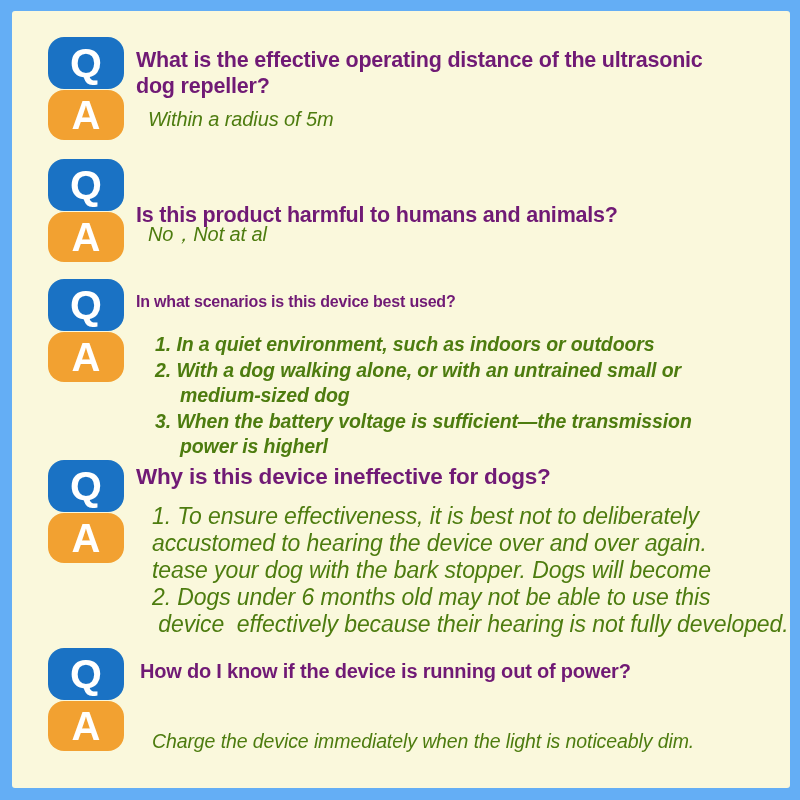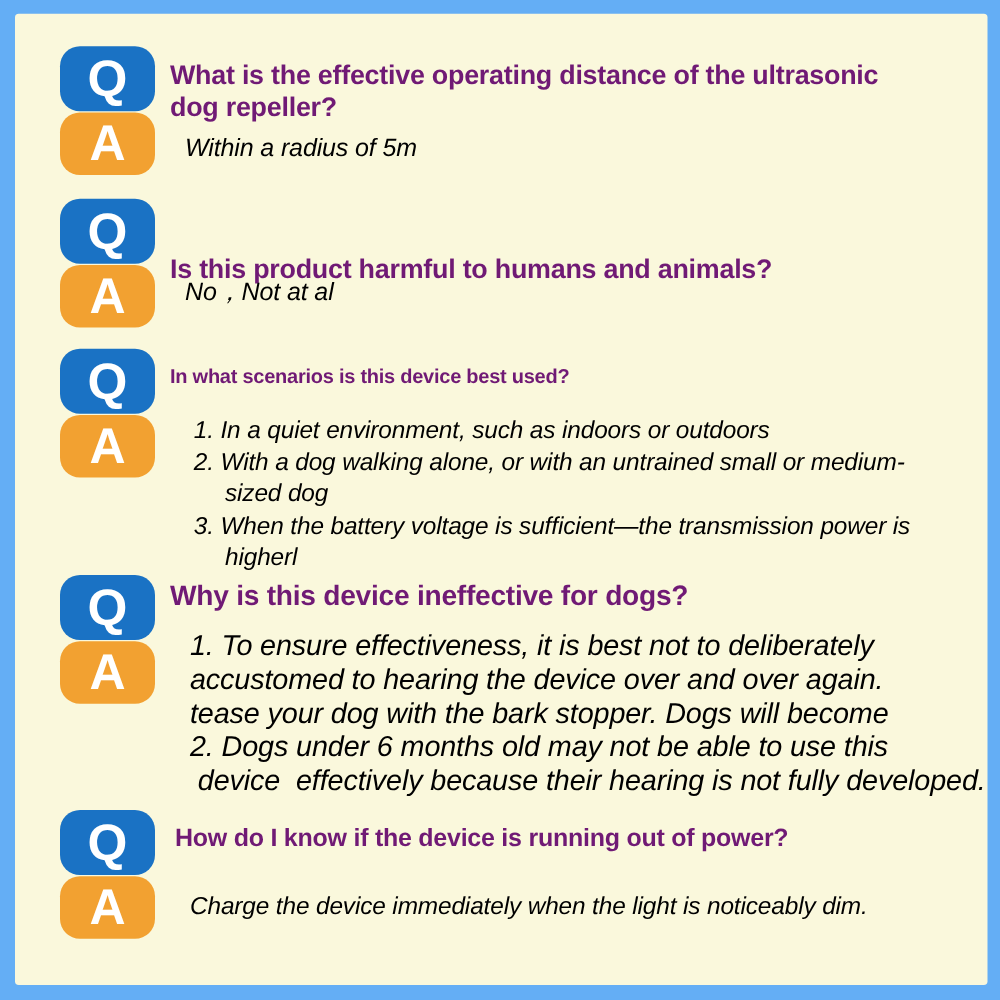--- a/index.html
+++ b/index.html
@@ -68,34 +68,35 @@
   }
   .question {
     position: absolute;
     color: #701a75;
     font-family: "Liberation Sans", sans-serif;
     font-weight: bold;
     letter-spacing: -0.2px;
   }
   .answer {
     position: absolute;
-    color: #000000;
+    color: #4d7c0f;
     font-family: "Liberation Sans", sans-serif;
     font-style: italic;
     letter-spacing: -0.1px;
   }
   .answer .ln {
     display: block;
     white-space: pre;
   }
   .ol-item {
     display: block;
     padding-left: 25px;
     text-indent: -25px;
     white-space: normal;
+    font-weight: bold;
   }
 
   
   #block1 { top: 26px; }
   #block1 .question { left: 124px; top: 10px; width: 610px; font-size: 21.5px; line-height: 26px; }
   #block1 .answer   { left: 136px; top: 69px; width: 600px; font-size: 20px; line-height: 26px; }
 
   
   #block2 { top: 148px; }
   #block2 .question { left: 124px; top: 11px; width: 610px; font-size: 21.5px; line-height: 26px; margin-top: 32px; }
@@ -107,21 +108,21 @@
   #block3 .answer   { left: 143px; top: 53px; width: 580px; font-size: 19.5px; line-height: 25.5px; }
 
   
   #block4 { top: 449px; }
   #block4 .question { left: 124px; top: 3px; width: 610px; font-size: 22.5px; line-height: 27px; }
   #block4 .answer   { left: 140px; top: 43px; width: 640px; font-size: 23px; line-height: 27px; }
 
   
   #block5 { top: 637px; }
   #block5 .question { left: 128px; top: 11px; width: 610px; font-size: 20px; line-height: 25px; }
-  #block5 .answer   { left: 140px; top: 65px; width: 620px; font-size: 19.5px; line-height: 25px; }
+  #block5 .answer   { left: 140px; top: 81px; width: 620px; font-size: 19.5px; line-height: 25px; }
 </style>
 </head>
 <body>
 
 <div id="faq-card">
   <div id="faq-panel">
 
     <div class="qa-block" id="block1">
       <div class="badges">
         <div class="badge badge-q">Q</div>

